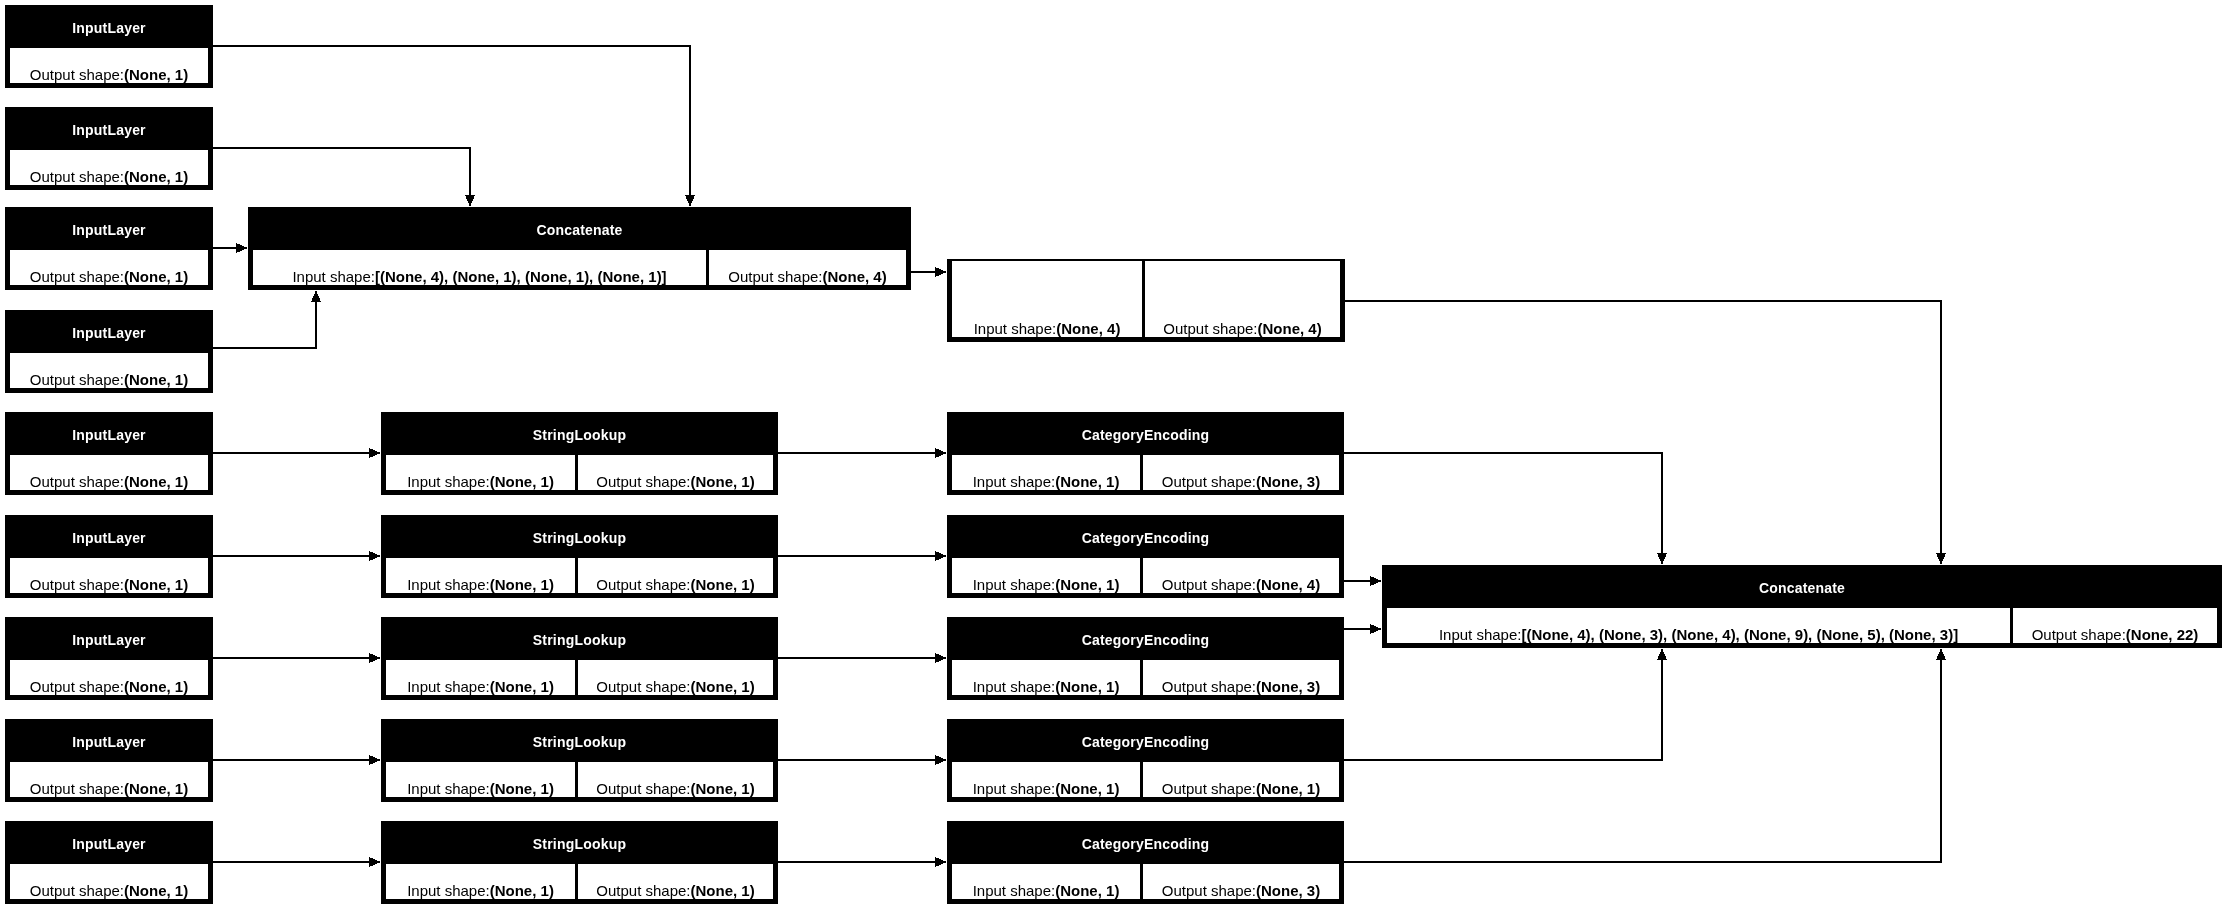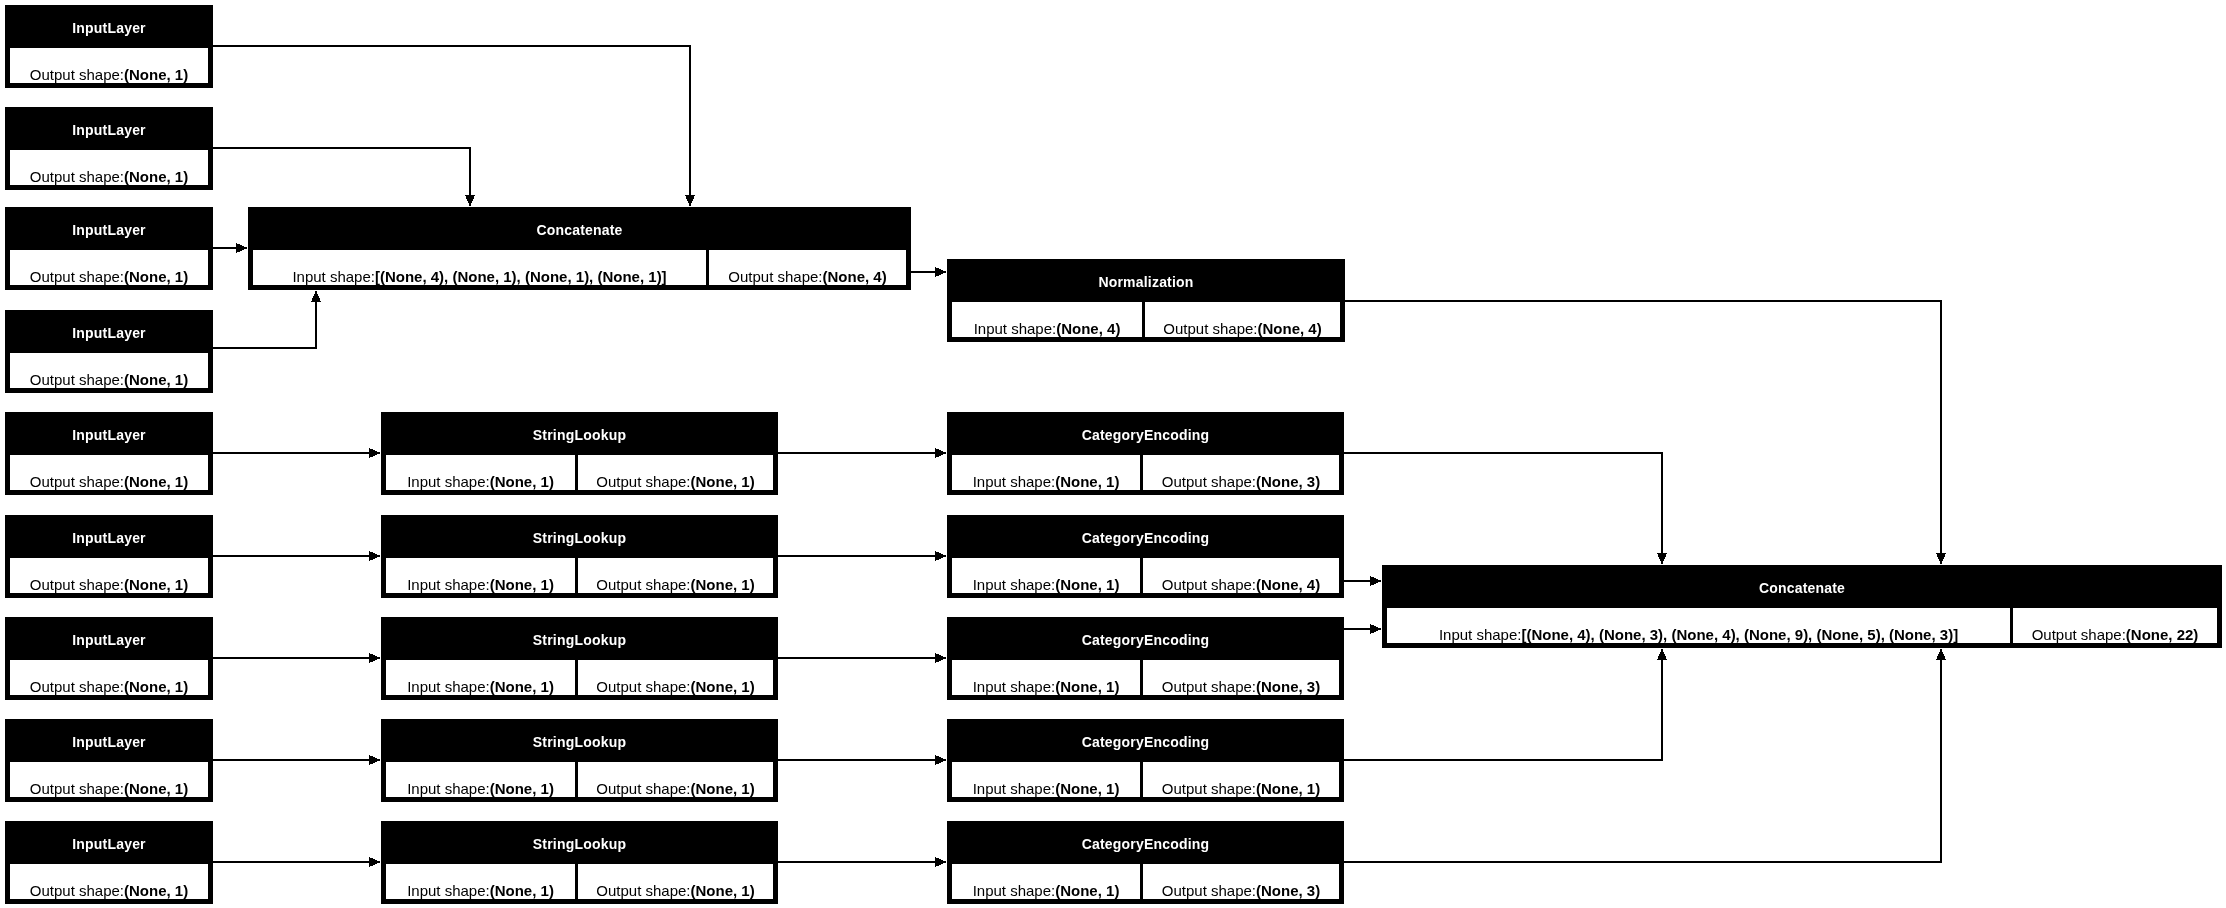--- a/index.html
+++ b/index.html
@@ -184,21 +184,20 @@
           <span class="k">Input shape:</span>
           <span class="v">[(None, 4), (None, 1), (None, 1), (None, 1)]</span>
         </div>
         <div class="cell" style="flex: 1 1 auto;">
           <span class="k">Output shape:</span>
           <span class="v">(None, 4)</span>
         </div>
       </div>
     </div>
     <div class="node" style="left: 947px; top: 259px; width: 398px; height: 83px;">
-      <div class="node-title">Normalization</div>
       <div class="cells">
         <div class="cell" style="width: 190px; flex: 0 0 190px;">
           <span class="k">Input shape:</span>
           <span class="v">(None, 4)</span>
         </div>
         <div class="cell" style="flex: 1 1 auto;">
           <span class="k">Output shape:</span>
           <span class="v">(None, 4)</span>
         </div>
       </div>

